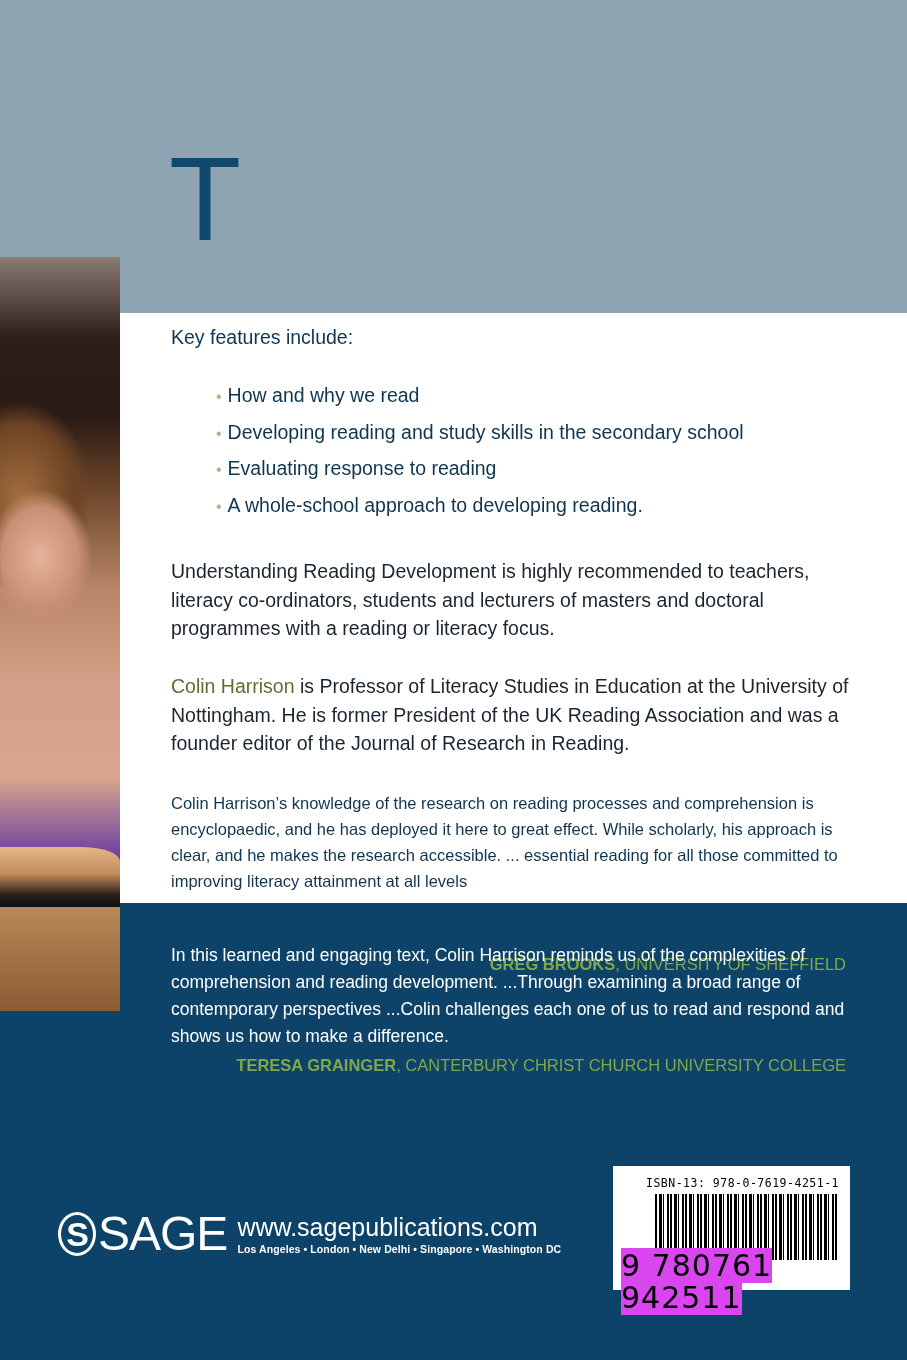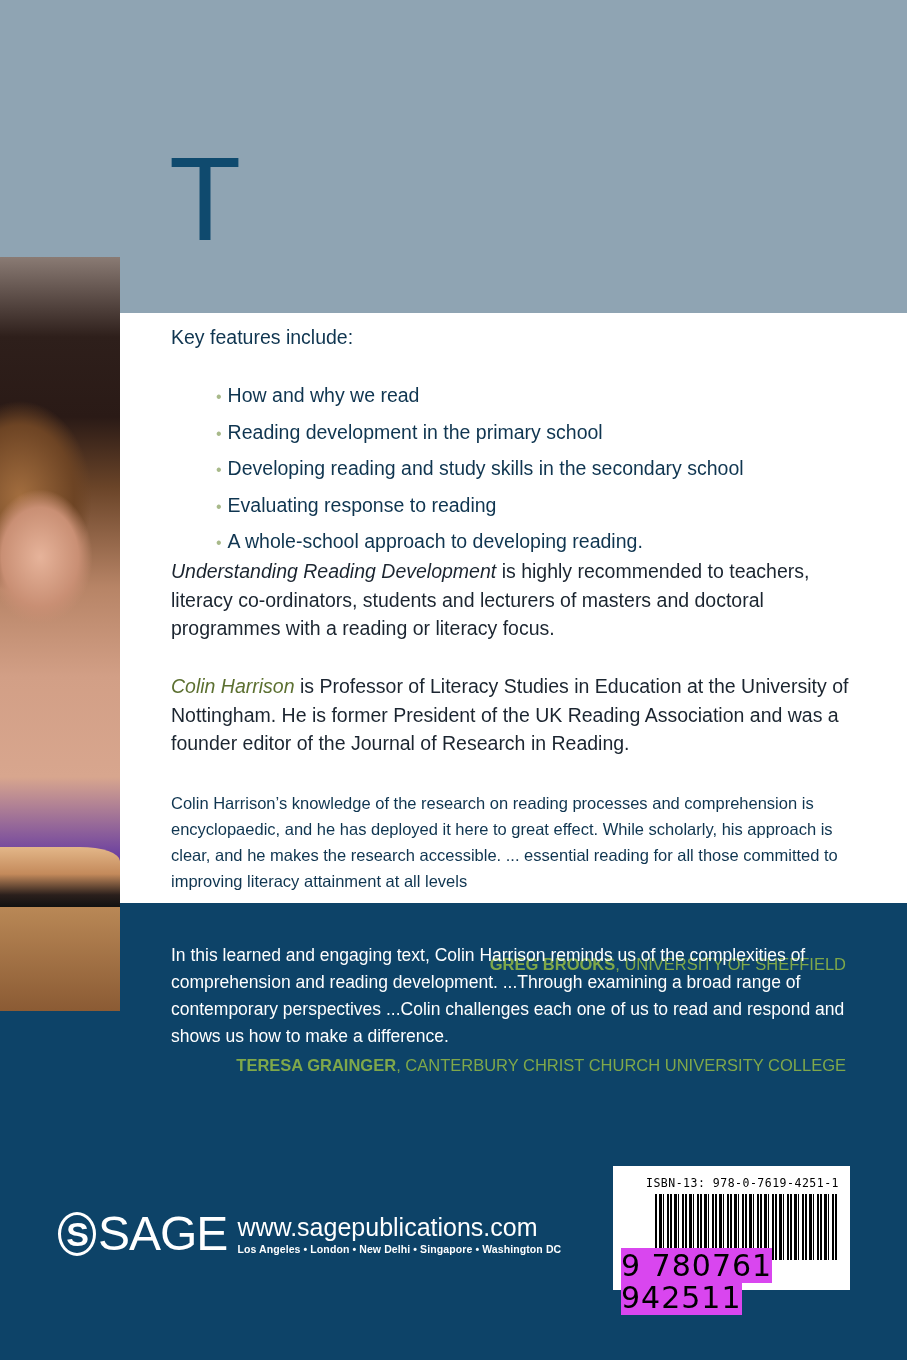--- a/index.html
+++ b/index.html
@@ -56,26 +56,26 @@
     position: absolute; left: 200px; top: 362px; margin: 16px; padding: 0; list-style: none;
   }
   .features li {
     color: #0f3550; font-size: 19.5px; line-height: 34.5px; white-space: nowrap;
   }
   .features .dot { color: #a8b98a; margin-right: 6px; font-size: 16px; }
   .rec {
     position: absolute; left: 171px; top: 557px; width: 670px;
     color: #1b2530; font-size: 19.5px; line-height: 28.5px;
   }
-  .rec .title { font-style: italic; }
+  .rec .title { }
   .bio {
     position: absolute; left: 171px; top: 672px; width: 680px;
     color: #1b2530; font-size: 19.5px; line-height: 28.5px;
   }
-  .bio .name { color: #5c7031; font-style: italic; }
+  .bio .name { color: #5c7031; }
   .quote1 {
     position: absolute; left: 171px; top: 790px; width: 690px;
     color: #0f3550; font-size: 16.5px; line-height: 26px;
   }
   .attr {
     position: absolute; right: 61px; font-size: 16.5px; color: #7fa84a; white-space: nowrap;
   }
   .attr b { font-weight: bold; }
   .attr1 { top: 911px; margin-top: 44px; }
   .quote2 {
@@ -132,21 +132,20 @@
   <div class="table"></div>
 </div>
 
 <div class="intro">
   <span class="dropcap">T</span>
 </div>
 
 <div class="key-title">Key features include:</div>
 <ul class="features">
   <li><span class="dot">•</span><span>How and why we read</span></li>
-  <li><span class="dot">•</span><span>Reading development in the primary school</span></li>
   <li><span class="dot">•</span><span>Developing reading and study skills in the secondary school</span></li>
   <li><span class="dot">•</span><span>Evaluating response to reading</span></li>
   <li><span class="dot">•</span><span>A whole-school approach to developing reading.</span></li>
 </ul>
 
 <div class="rec">
   <span class="title">Understanding Reading Development</span><span> is highly recommended to teachers, literacy co-ordinators, students and lecturers of masters and doctoral programmes with a reading or literacy focus.</span>
 </div>
 
 <div class="bio">

